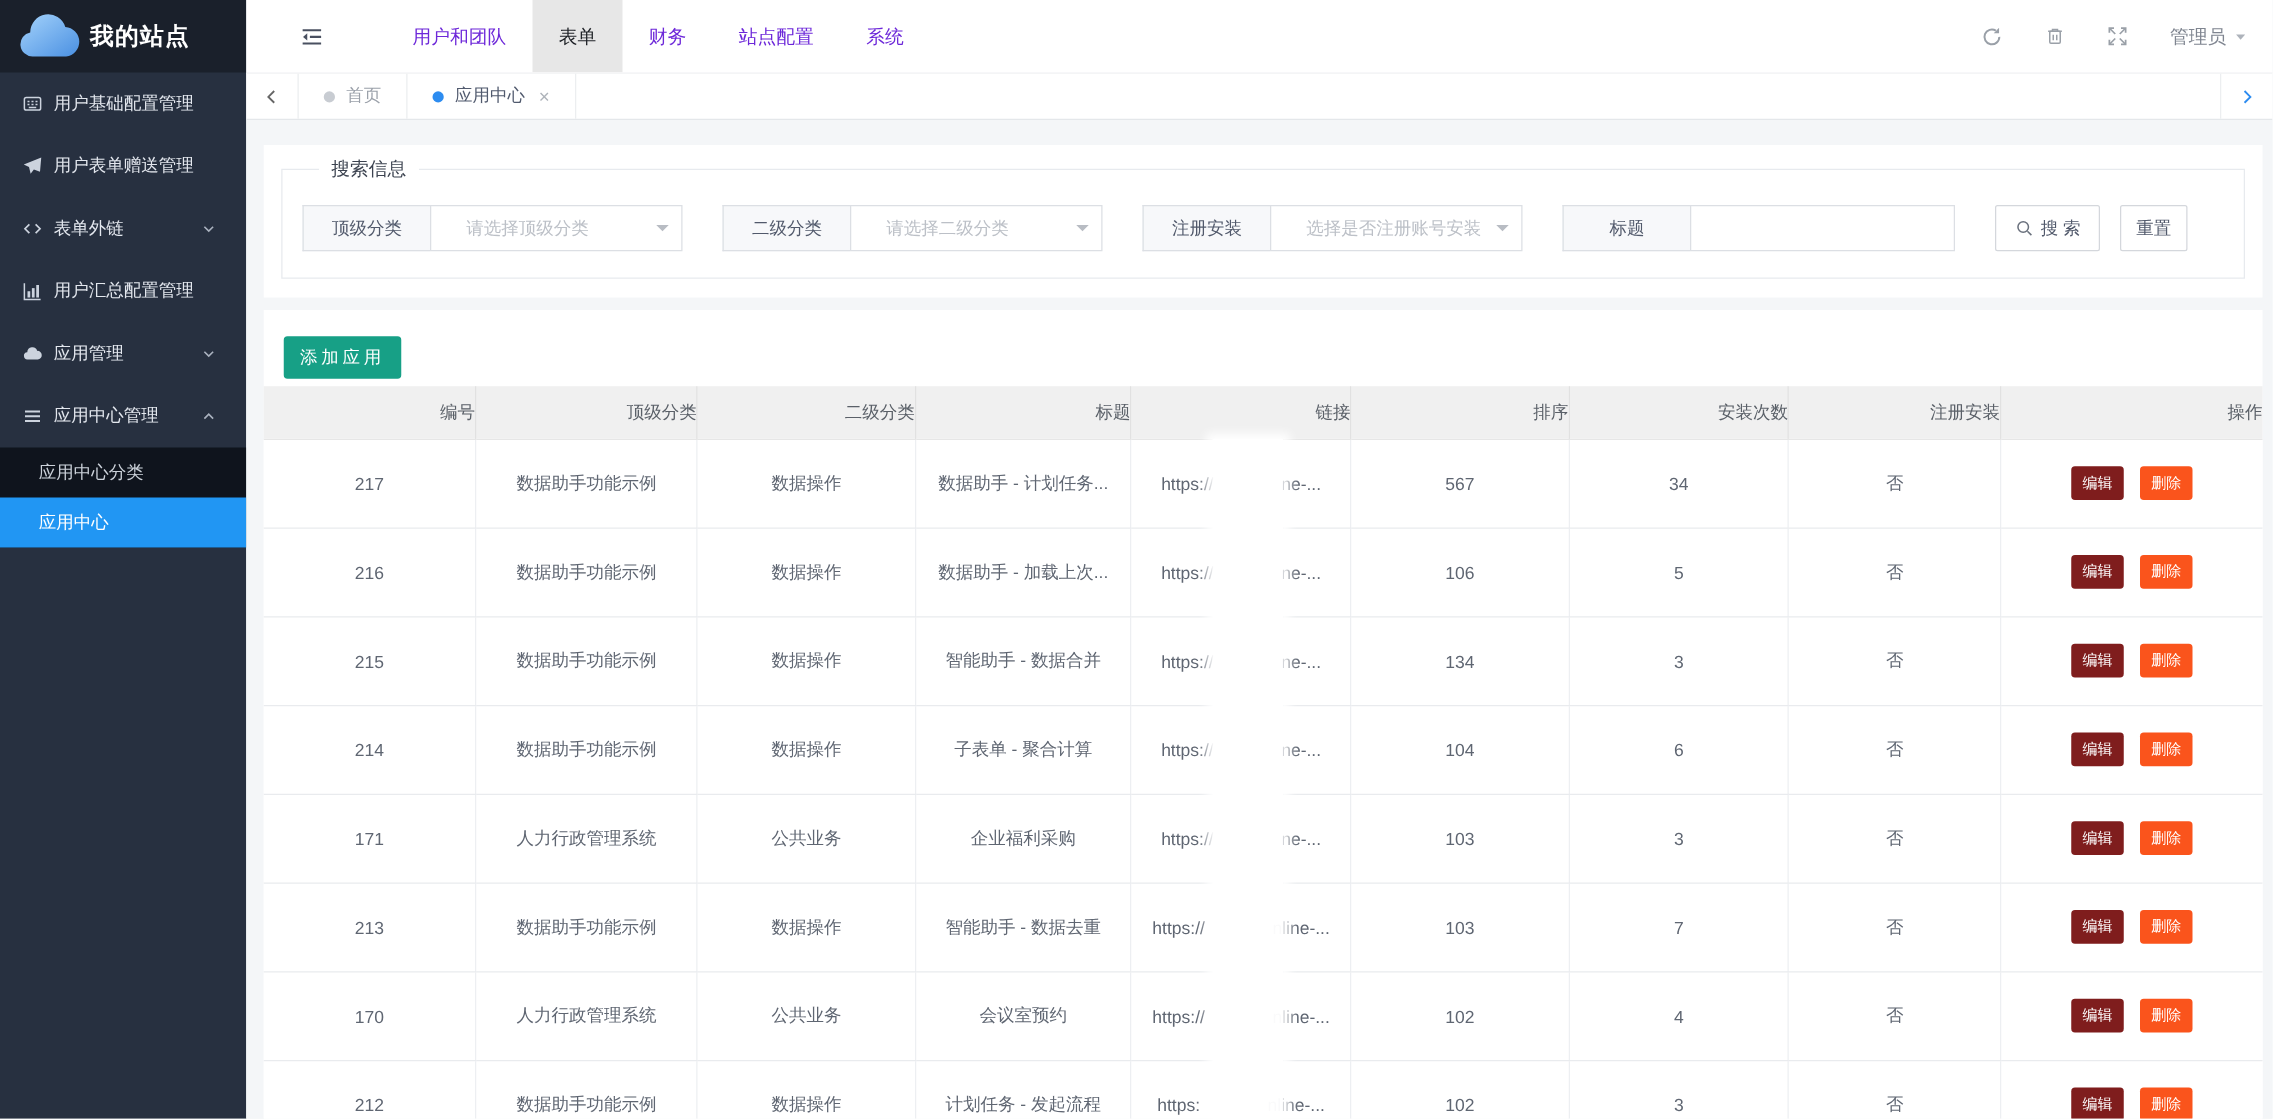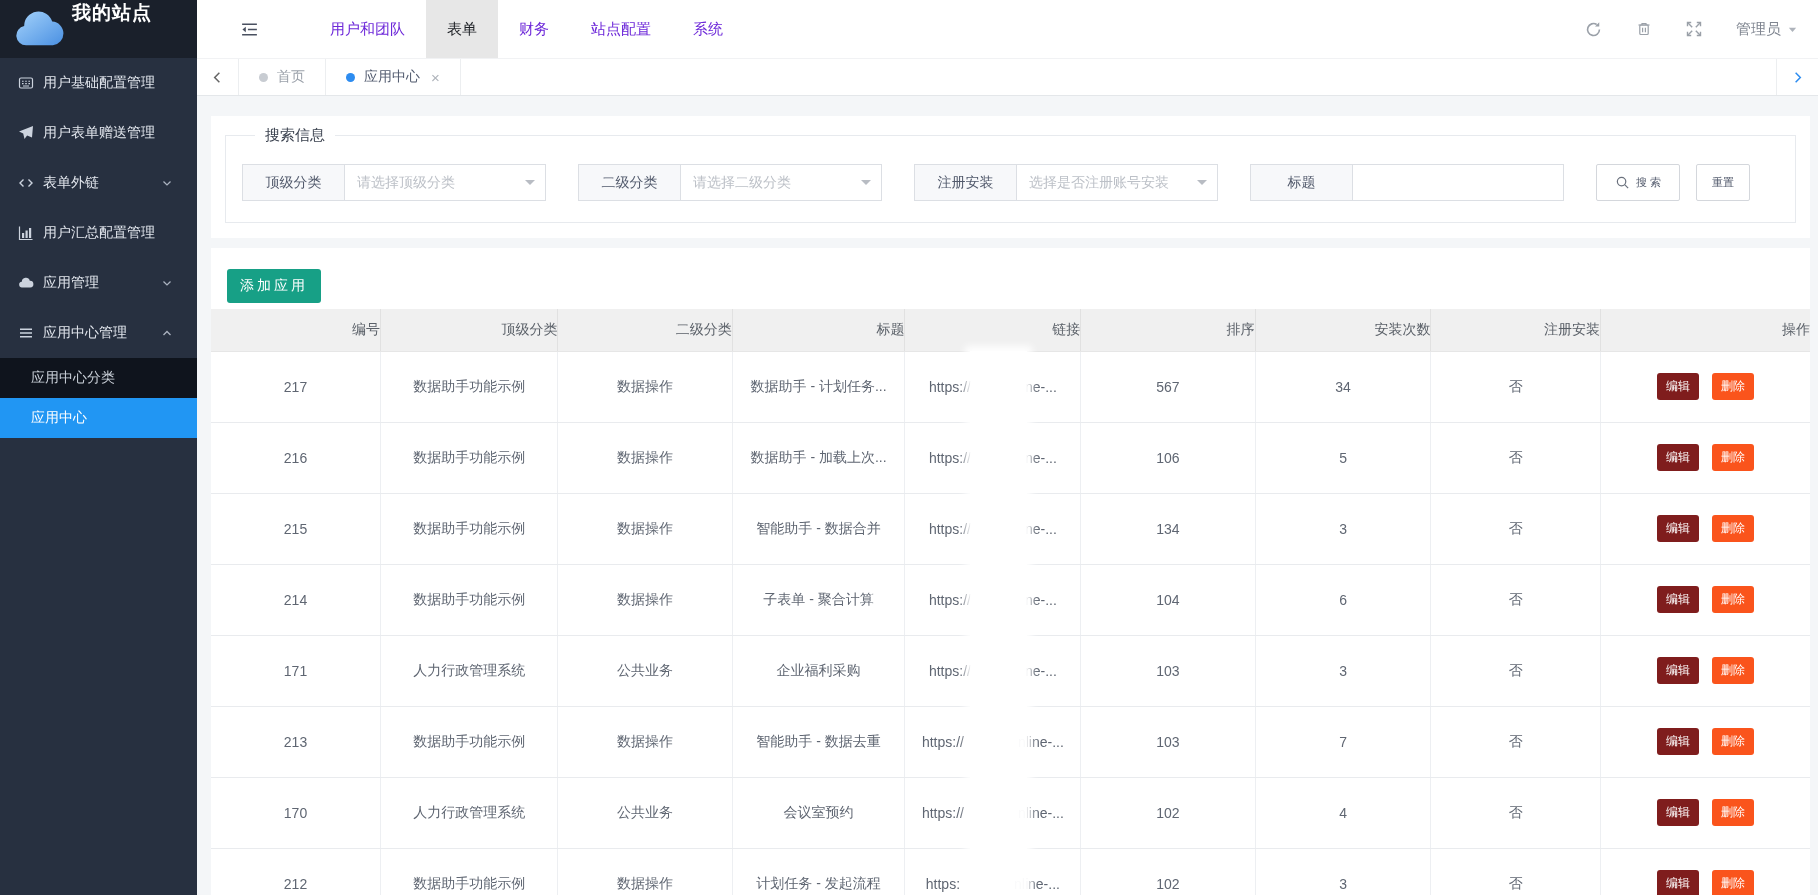--- a/index.html
+++ b/index.html
@@ -2,21 +2,21 @@
 <html><head>
 <meta charset="utf-8">
 <style>
   * { margin:0; padding:0; box-sizing:border-box; }
   html,body { width:1818px; height:895px; overflow:hidden; }
   body { font-family:"Liberation Sans","DejaVu Sans",sans-serif; font-size:14px; color:#515a6e; background:#f4f6f8; }
   .app { display:flex; width:100%; height:100%; }
 
   
   .sidebar { width:197px; background:#273040; flex-shrink:0; display:flex; flex-direction:column; }
-  .logo { height:58px; background:#1a202b; display:flex; padding-left:14px; gap:8px; flex-shrink:0; }
+  .logo { height:58px; background:#1a202b; display:flex; align-items:center; padding-left:14px; gap:8px; flex-shrink:0; }
   .logo-title { color:#fff; font-size:19px; font-weight:bold; letter-spacing:1px; }
   .menu { flex:1; }
   .menu-item { height:50px; display:flex; align-items:center; padding:0 14px 0 18px; cursor:pointer; color:#e3e7ee; }
   .menu-item .icn { width:16px; height:16px; margin-right:9px; color:#ccd3de; }
   .menu-item .chev { margin-left:auto; color:#aab2bf; width:14px; height:14px; }
   .icn { display:inline-flex; align-items:center; justify-content:center; }
   .icn svg { display:block; }
   .submenu { background:#0f141d; }
   .submenu-item { height:40px; display:flex; align-items:center; padding-left:31px; color:#ccd2da; cursor:pointer; font-size:14px; }
   .submenu-item.active { background:#2196f3; color:#fff; }
@@ -46,24 +46,24 @@
 
   
   .content { flex:1; padding:20px 8px 0 14px; overflow:hidden; background:#f4f6f8; }
   .card { background:#fff; }
   .search-card { padding:10px 14px 15px; margin-bottom:10px; }
   fieldset { border:1px solid #e7eaee; padding:19px 16px 21px; }
   legend { margin-left:13px; padding:0 10px; color:#3c4350; font-size:15px; }
   .filters { display:flex; align-items:center; }
   .fgroup { display:flex; height:37px; margin-right:32px; }
   .flabel { background:#f7f8fa; border:1px solid #dcdfe4; border-right:none; display:flex; align-items:center; justify-content:center; padding:0 16px; min-width:102px; color:#51596b; }
-  .fcontrol { border:1px solid #dcdfe4; width:202px; display:flex; align-items:center; justify-content:space-between; padding:0 10px 0 12px; color:#bcc0c7; background:#fff; cursor:pointer; white-space:nowrap; }
+  .fcontrol { border:1px solid #dcdfe4; width:202px; display:flex; align-items:center; justify-content:space-between; padding:0 10px 0 28px; color:#bcc0c7; background:#fff; cursor:pointer; white-space:nowrap; }
   .caret { width:0; height:0; border:5px solid transparent; border-top-color:#b8bcc3; margin-top:5px; flex-shrink:0; margin-left:6px; }
   .finput { border:1px solid #dcdfe4; width:212px; padding:0 10px; font-size:14px; color:#515a6e; outline:none; font-family:inherit; }
-  .btn { height:37px; background:#fff; border:1px solid #d4d7dc; color:#51596b; font-size:11px; cursor:pointer; display:inline-flex; align-items:center; justify-content:center; border-radius:2px; font-family:inherit; }
+  .btn { height:37px; background:#fff; border:1px solid #d4d7dc; color:#51596b; font-size:14px; cursor:pointer; display:inline-flex; align-items:center; justify-content:center; border-radius:2px; font-family:inherit; }
   .search-btn { width:84px; gap:6px; margin-right:16px; }
   .search-btn .icn { color:#6a717d; }
   .reset-btn { width:54px; }
 
   .table-card { padding-top:21px; }
   .add-btn { margin-left:16px; height:34px; padding:0 13px; background:#17a086; color:#fff; border:none; border-radius:3px; font-size:14px; letter-spacing:3px; cursor:pointer; font-family:inherit; }
   .table-wrap { margin-top:6px; position:relative; }
   table { width:100%; border-collapse:collapse; table-layout:fixed; }
   thead th { background:#f0f0f0; height:42px; font-weight:normal; color:#5a6068; border-right:1px solid #e1e1e1; border-bottom:1px solid #e6e6e6; font-size:14px;text-align:right; }
   thead th:last-child { border-right:none; }

